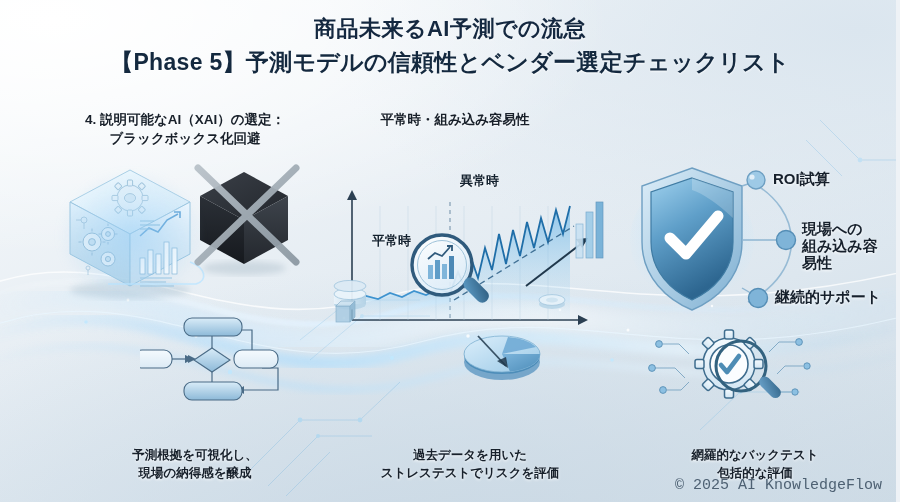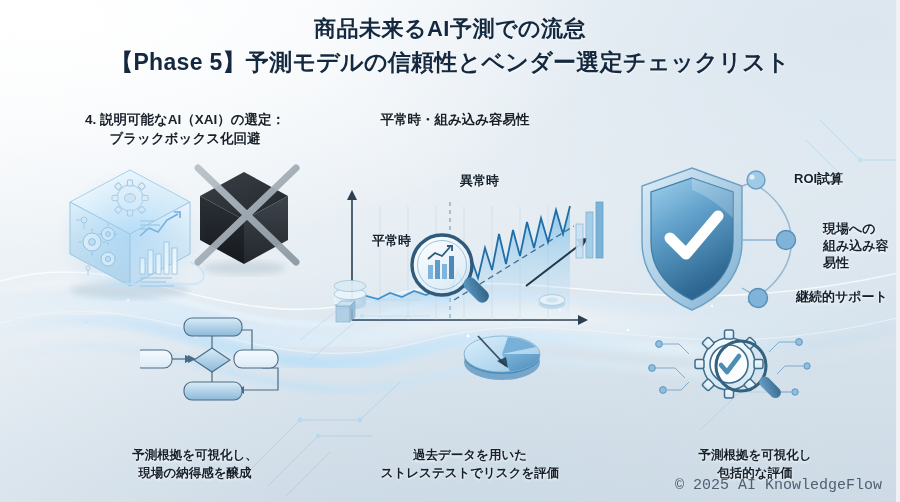--- a/index.html
+++ b/index.html
@@ -63,22 +63,22 @@
 
   
   .flow{position:absolute;left:140px;top:312px;z-index:22;}
 
   
   .p2{position:absolute;left:330px;top:160px;width:285px;height:235px;z-index:20;}
 
   
   .p3{position:absolute;left:630px;top:160px;width:260px;height:160px;z-index:20;}
   .node-lbl{
-    position:absolute;font-weight:bold;color:#16202c;font-size:13px;line-height:17px;
-    text-shadow:0 1px 3px rgba(255,255,255,.95);z-index:36;margin-left:21px;
+    position:absolute;font-weight:bold;color:#16202c;font-size:15px;line-height:17px;
+    text-shadow:0 1px 3px rgba(255,255,255,.95);z-index:36;
   }
   .p3b{position:absolute;left:645px;top:322px;width:170px;height:90px;z-index:20;}
 </style>
 </head>
 <body>
 
 <div id="stage">
 
   <svg class="ribbons" width="900" height="502" viewBox="0 0 900 502">
     <defs>
@@ -551,19 +551,19 @@
 
   <div class="cap" style="left:60px;top:404px;width:270px;">
     <span>予測根拠を可視化し、</span><br>
     <span>現場の納得感を醸成</span>
   </div>
   <div class="cap" style="left:330px;top:404px;width:280px;">
     <span>過去データを用いた</span><br>
     <span>ストレステストでリスクを評価</span>
   </div>
   <div class="cap" style="left:620px;top:404px;width:270px;">
-    <span>予測根拠を可視化し</span><br>
+    <span>網羅的なバックテスト</span><br>
     <span>包括的な評価</span>
   </div>
 
   <div class="footer">© 2025 AI KnowledgeFlow</div>
 
 </div>
 
 </body></html>

